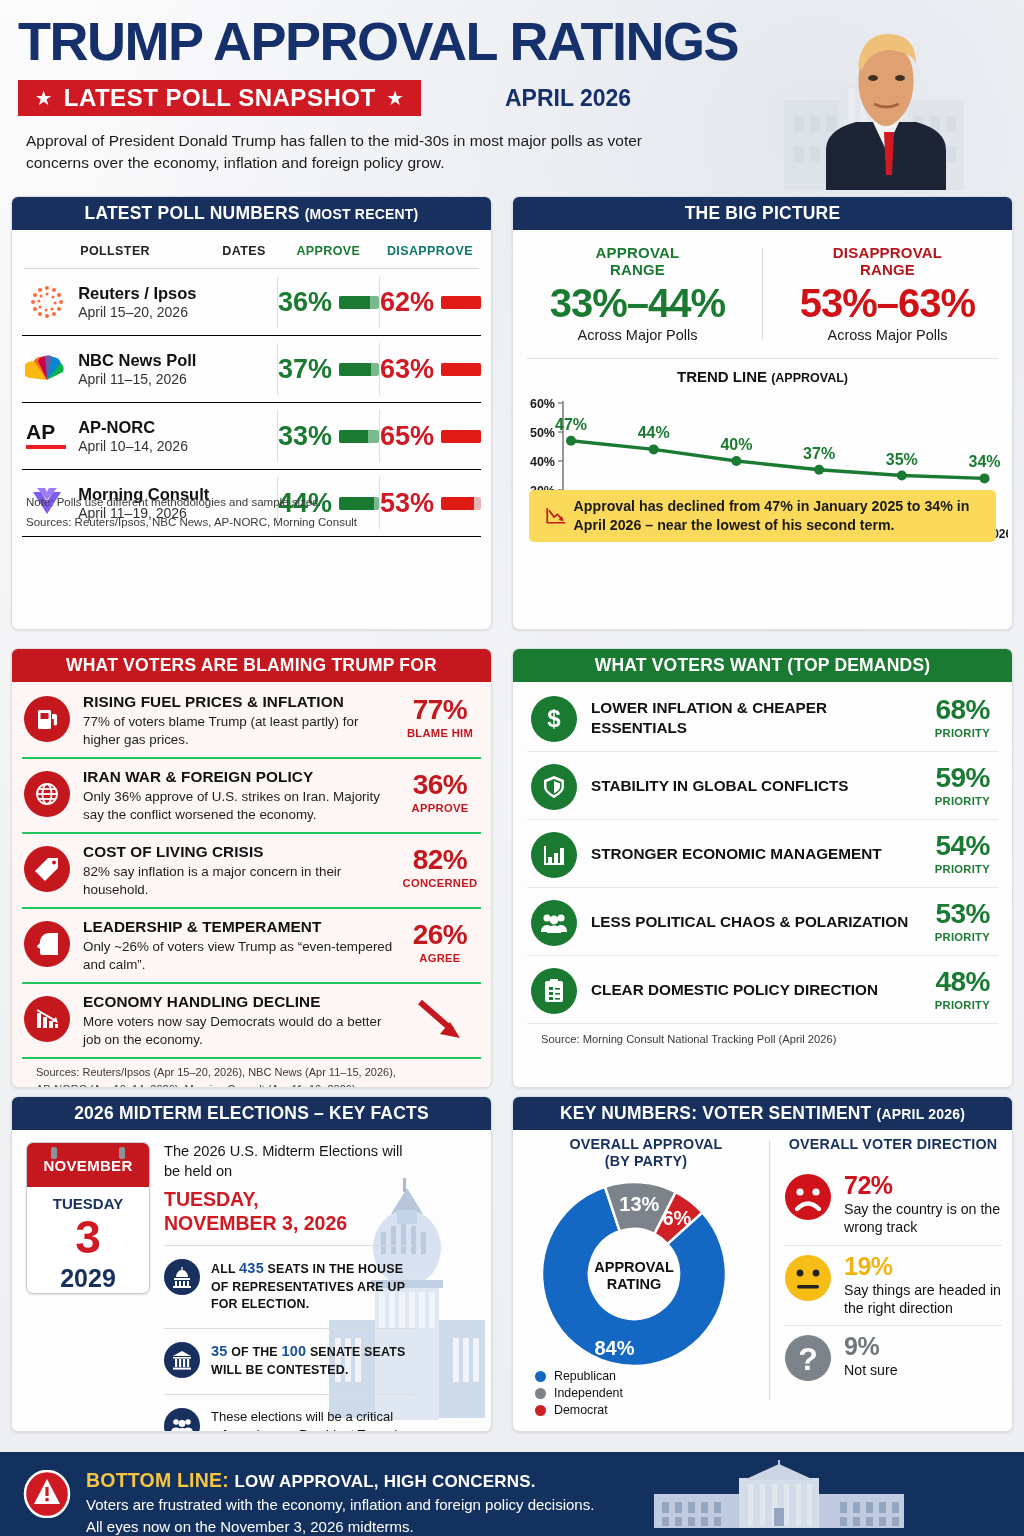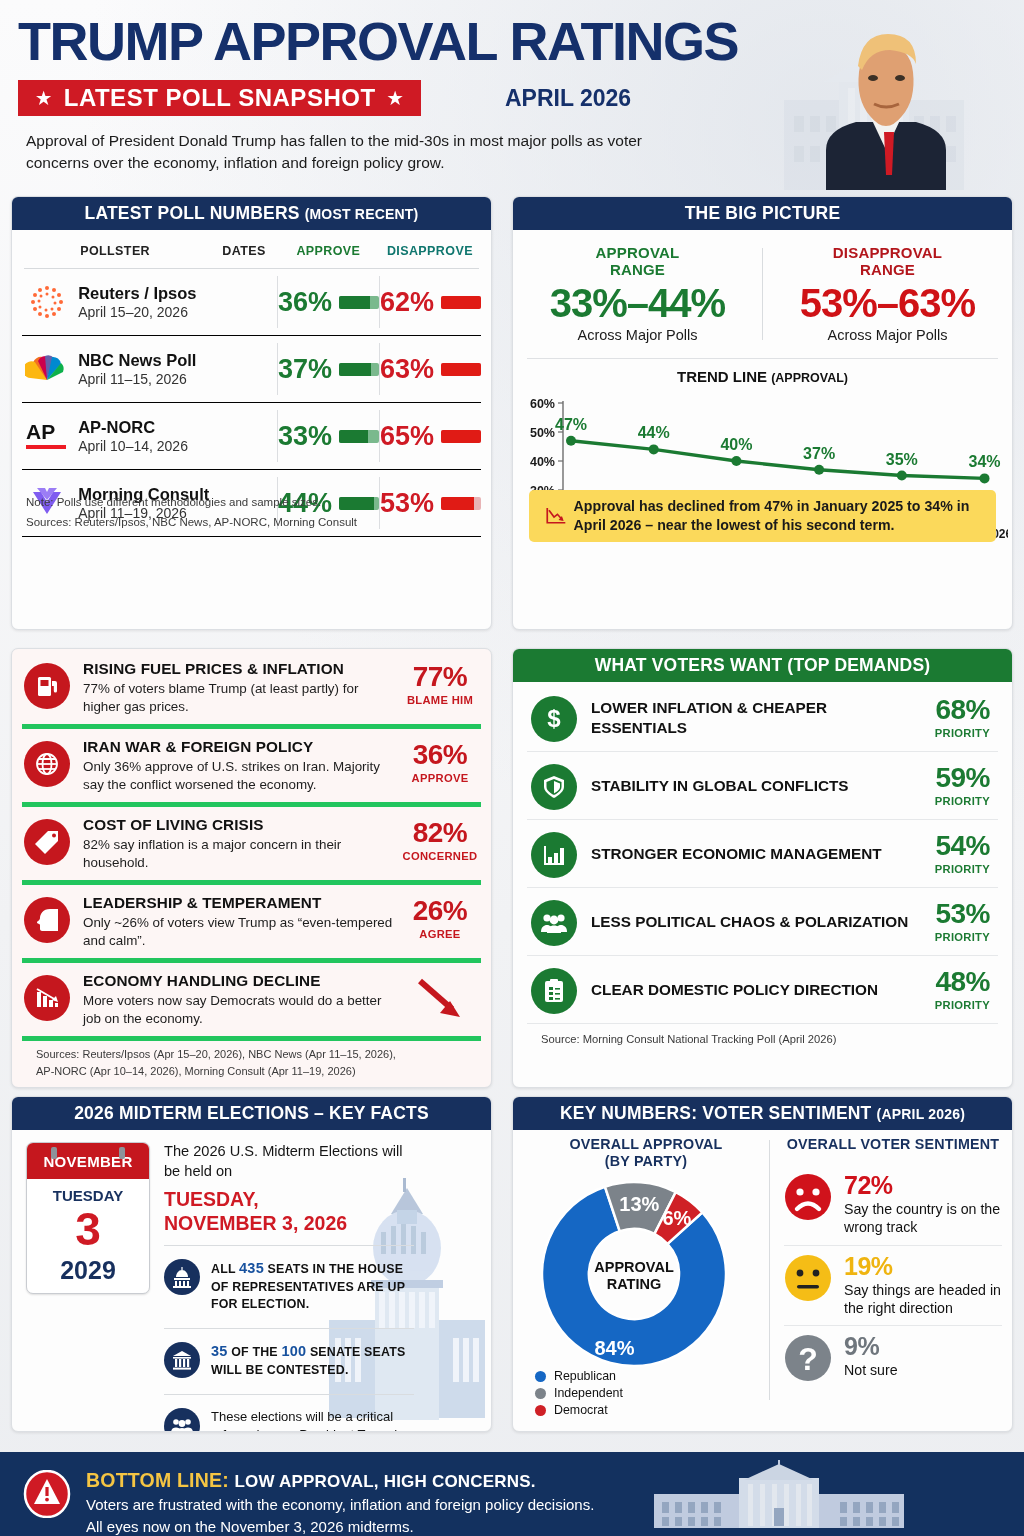--- a/index.html
+++ b/index.html
@@ -107,21 +107,21 @@
   .callout{
     position:absolute; left:16px; right:16px; bottom:10px; height:52px;
     background:#fbd95b; border-radius:5px; display:flex; align-items:center; gap:6px;
     padding:0 16px;
   }
   .callout .txt{ font-size:14.2px; font-weight:bold; color:#1a1a1a; line-height:1.32; }
 
   
   #panel-blame{ left:11px; top:648px; width:481px; height:440px; background:#fdf6f5; }
   .blame-body{ padding:2px 10px 0 10px; }
-  .blame-row{ display:flex; align-items:flex-start; padding:9px 2px 8px 2px; border-bottom:5px solid #22c55e; }
+  .blame-row{ display:flex; align-items:flex-start; padding:9px 2px 8px 2px; border-bottom:2px solid #22c55e; }
   .blame-row:last-of-type{ border-bottom:none; }
   .ico-circle{ width:46px; height:46px; border-radius:50%; background:#c5171e;
                display:flex; align-items:center; justify-content:center; flex:0 0 46px; margin-top:3px; }
   .blame-txt{ flex:1; padding-left:13px; padding-right:6px; }
   .blame-txt .h{ font-size:15.3px; font-weight:bold; color:#111; letter-spacing:.1px; }
   .blame-txt .p{ font-size:13.4px; color:#1e1e1e; line-height:1.34; margin-top:2px; }
   .blame-stat{ width:78px; text-align:center; padding-top:3px; }
   .blame-stat .n{ font-size:28px; font-weight:bold; color:#c5171e; line-height:1; letter-spacing:-.5px;}
   .blame-stat .c{ font-size:11.2px; font-weight:bold; color:#c5171e; letter-spacing:.3px; margin-top:3px; }
   .blame-src{ font-size:11px; color:#3a3a3a; line-height:1.6; padding:5px 4px 0 14px; }
@@ -137,21 +137,21 @@
   .want-stat .c{ font-size:11.2px; font-weight:bold; color:#1b7a32; letter-spacing:.3px; margin-top:3px; }
   .want-src{ font-size:11.2px; color:#3a3a3a; padding:9px 0 0 14px; }
 
   
   #panel-mid{ left:11px; top:1096px; width:481px; height:336px; }
   .cal{
     position:absolute; left:14px; top:12px; width:124px; height:152px;
     background:#fff; border:1px solid #c9ccd1; border-radius:7px; overflow:hidden;
     box-shadow:0 1px 2px rgba(0,0,0,.12);
   }
-  .cal .top{ height:36px; background:#c5171e; color:#fff; display:flex; align-items:center;
+  .cal .top{ height:44px; background:#c5171e; color:#fff; display:flex; align-items:center;
              justify-content:center; font-size:15px; font-weight:bold; letter-spacing:.3px; }
   .cal .dow{ text-align:center; font-size:15px; font-weight:bold; color:#17305e; margin-top:8px; }
   .cal .day{ text-align:center; font-size:46px; font-weight:bold; color:#cf1a24; line-height:1; margin-top:2px; }
   .cal .yr{ text-align:center; font-size:25px; font-weight:bold; color:#17305e; margin-top:4px; }
   .cal-ring{ position:absolute; width:6px; height:12px; background:#8d9299; border-radius:2px; top:4px; }
   .mid-right{ position:absolute; left:152px; top:12px; width:250px; }
   .mid-lead{ font-size:14.6px; color:#151515; line-height:1.35; }
   .mid-date{ font-size:19.5px; font-weight:bold; color:#cf1a24; line-height:1.2; margin-top:7px; }
   .mid-hr{ height:1px; background:#d9dcdf; margin:10px 0 8px 0; }
   .mid-item{ display:flex; align-items:flex-start; padding:5px 0; }
@@ -490,20 +490,23 @@
           <path d="M4 3 L4 29 L36 29" stroke="#c5171e" stroke-width="3" fill="none"></path>
           <path d="M7 7 L16 19 L22 14 L31 24" stroke="#c5171e" stroke-width="3" fill="none"></path>
           <path d="M33 26 L24 24 L30 17 Z" fill="#c5171e"></path>
         </svg>
         <div class="txt">Approval has declined from 47% in January 2025 to 34% in April 2026 – near the lowest of his second term.</div>
       </div>
     </div>
   </div>
 
   <div class="panel" id="panel-blame">
+    <div class="panel-hd hd-red">
+      <span>WHAT VOTERS ARE BLAMING TRUMP FOR</span>
+    </div>
     <div class="blame-body">
 
       <div class="blame-row">
         <div class="ico-circle">
           <svg width="26" height="26" viewBox="0 0 26 26">
               <g fill="#fff">
             <rect x="4" y="4" width="13" height="19" rx="1.5"></rect>
                 <rect x="6.5" y="7" width="8" height="6" fill="#c5171e"></rect>
             <path d="M18 8 h3 a2 2 0 0 1 2 2 v8 a1.6 1.6 0 0 1-3.2 0 v-5 H18z"></path>
               </g>
@@ -863,21 +866,21 @@
             <div>
               <span class="dot" style="background:#cf2026"></span>
               <span>Democrat</span>
             </div>
           </div>
         </div>
 
         <div class="sent-vdiv"></div>
 
         <div class="sent-right">
-          <div class="sent-h">OVERALL VOTER SENTIMENT</div>
+          <div class="sent-h">OVERALL VOTER DIRECTION</div>
 
           <div class="sent-row" style="margin-top:12px">
             <svg class="face" viewBox="0 0 48 48">
               <circle cx="24" cy="24" r="23" fill="#d0121b"></circle>
               <circle cx="16" cy="19" r="3.6" fill="#fff"></circle>
                 <circle cx="32" cy="19" r="3.6" fill="#fff"></circle>
               <path d="M13 36 Q24 25 35 36" stroke="#fff" stroke-width="4.4" fill="none" stroke-linecap="round"></path>
             </svg>
             <div class="sent-tx">
               <div class="n" style="color:#d0121b">72%</div>

